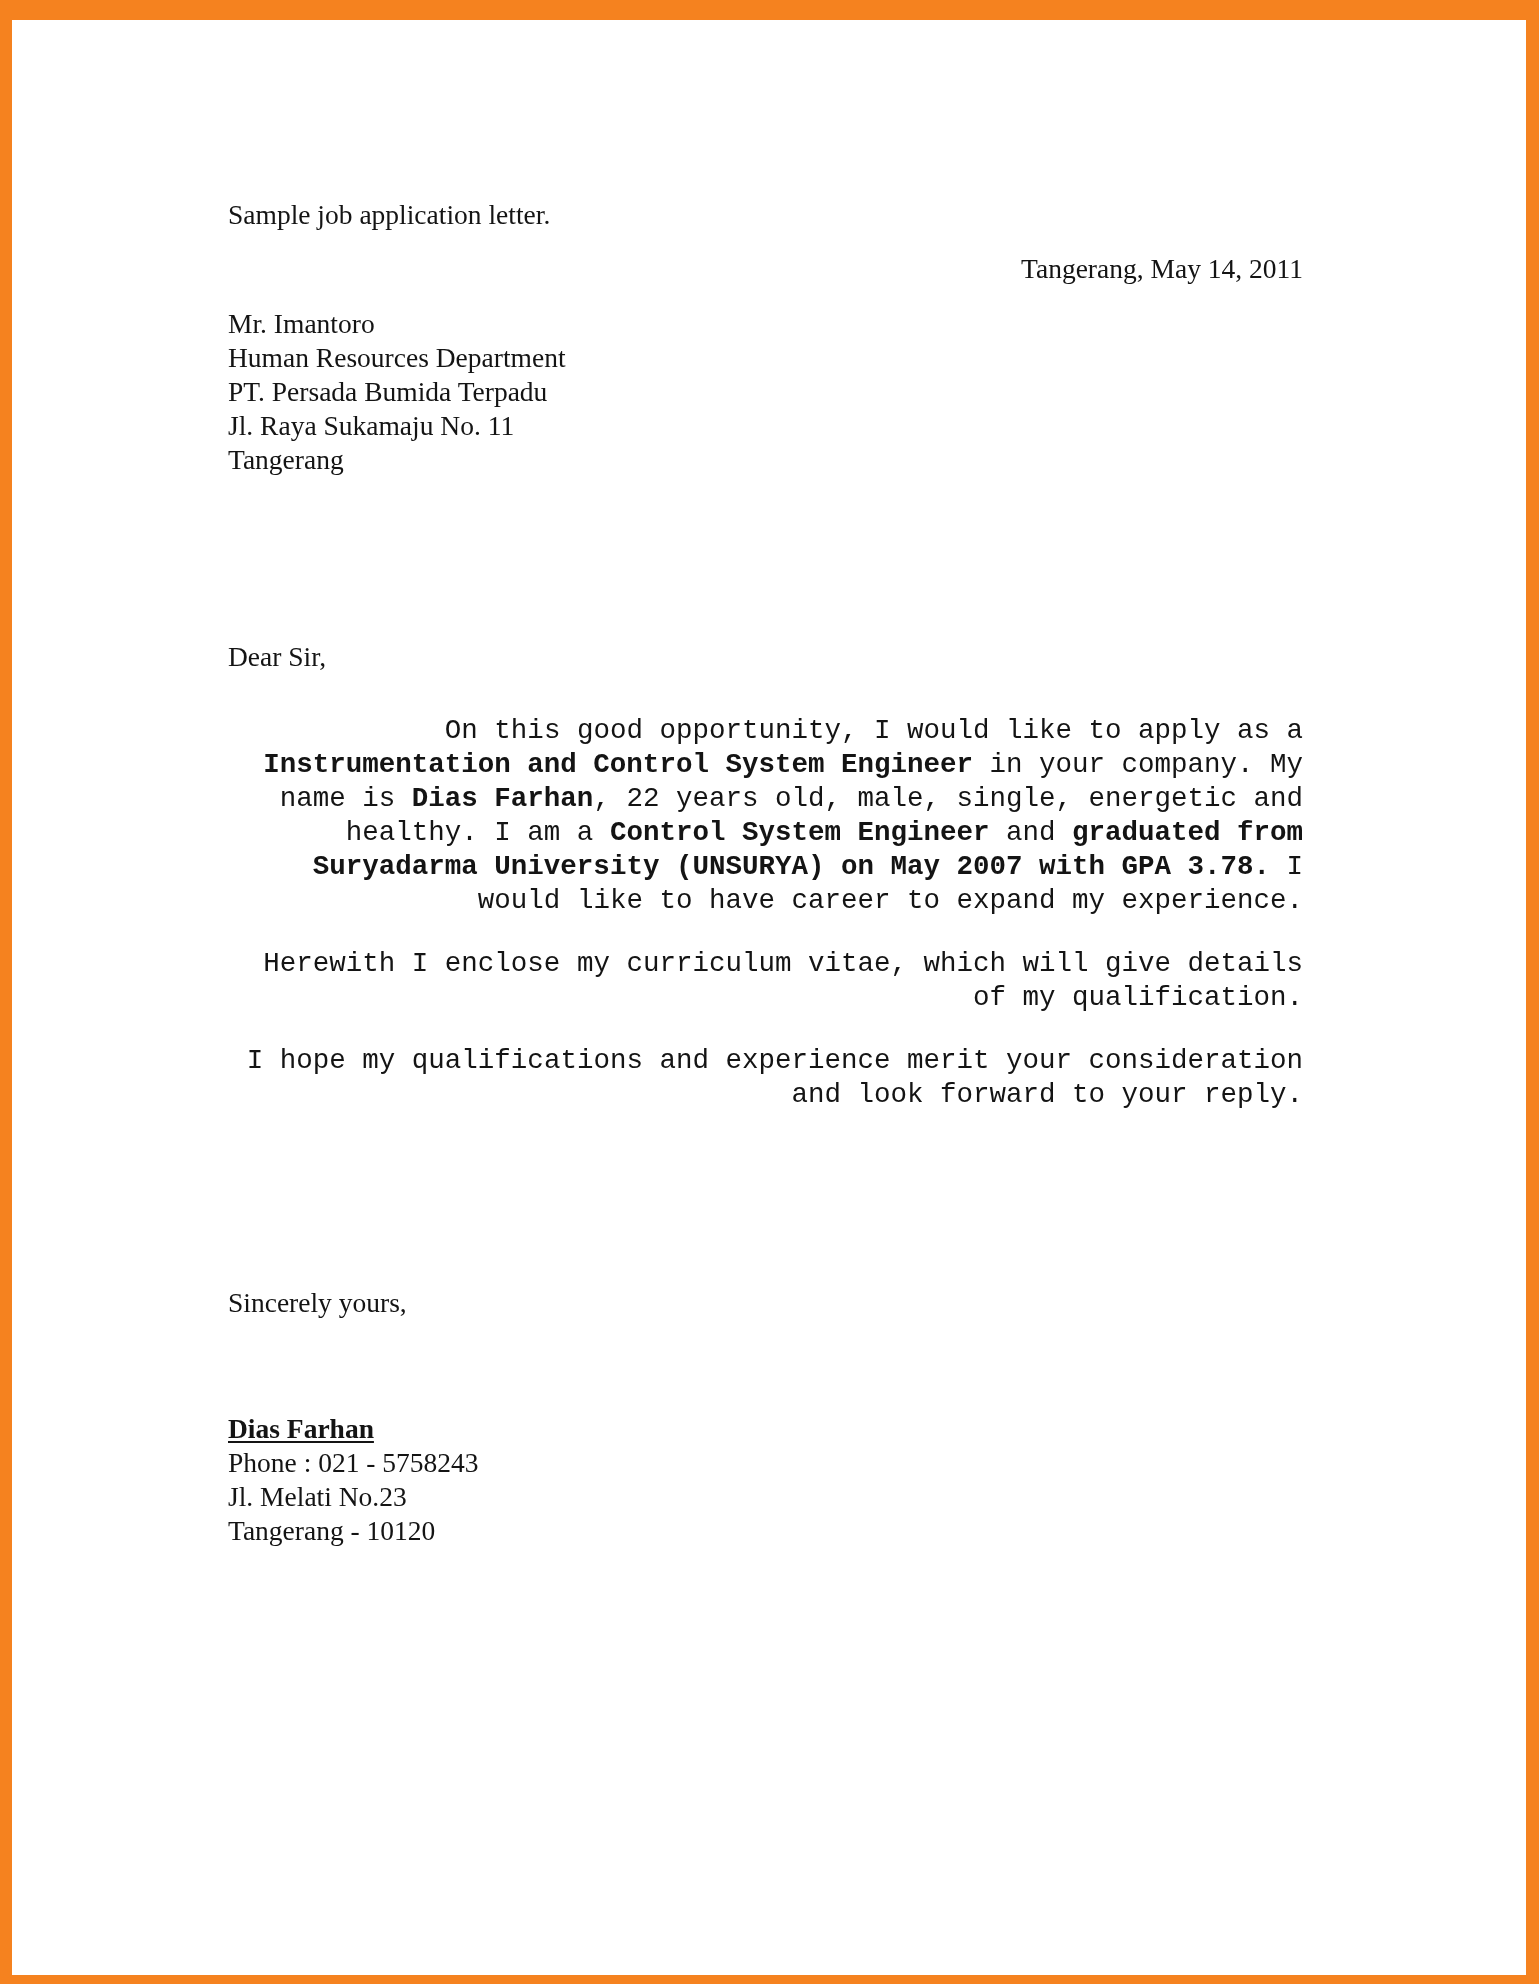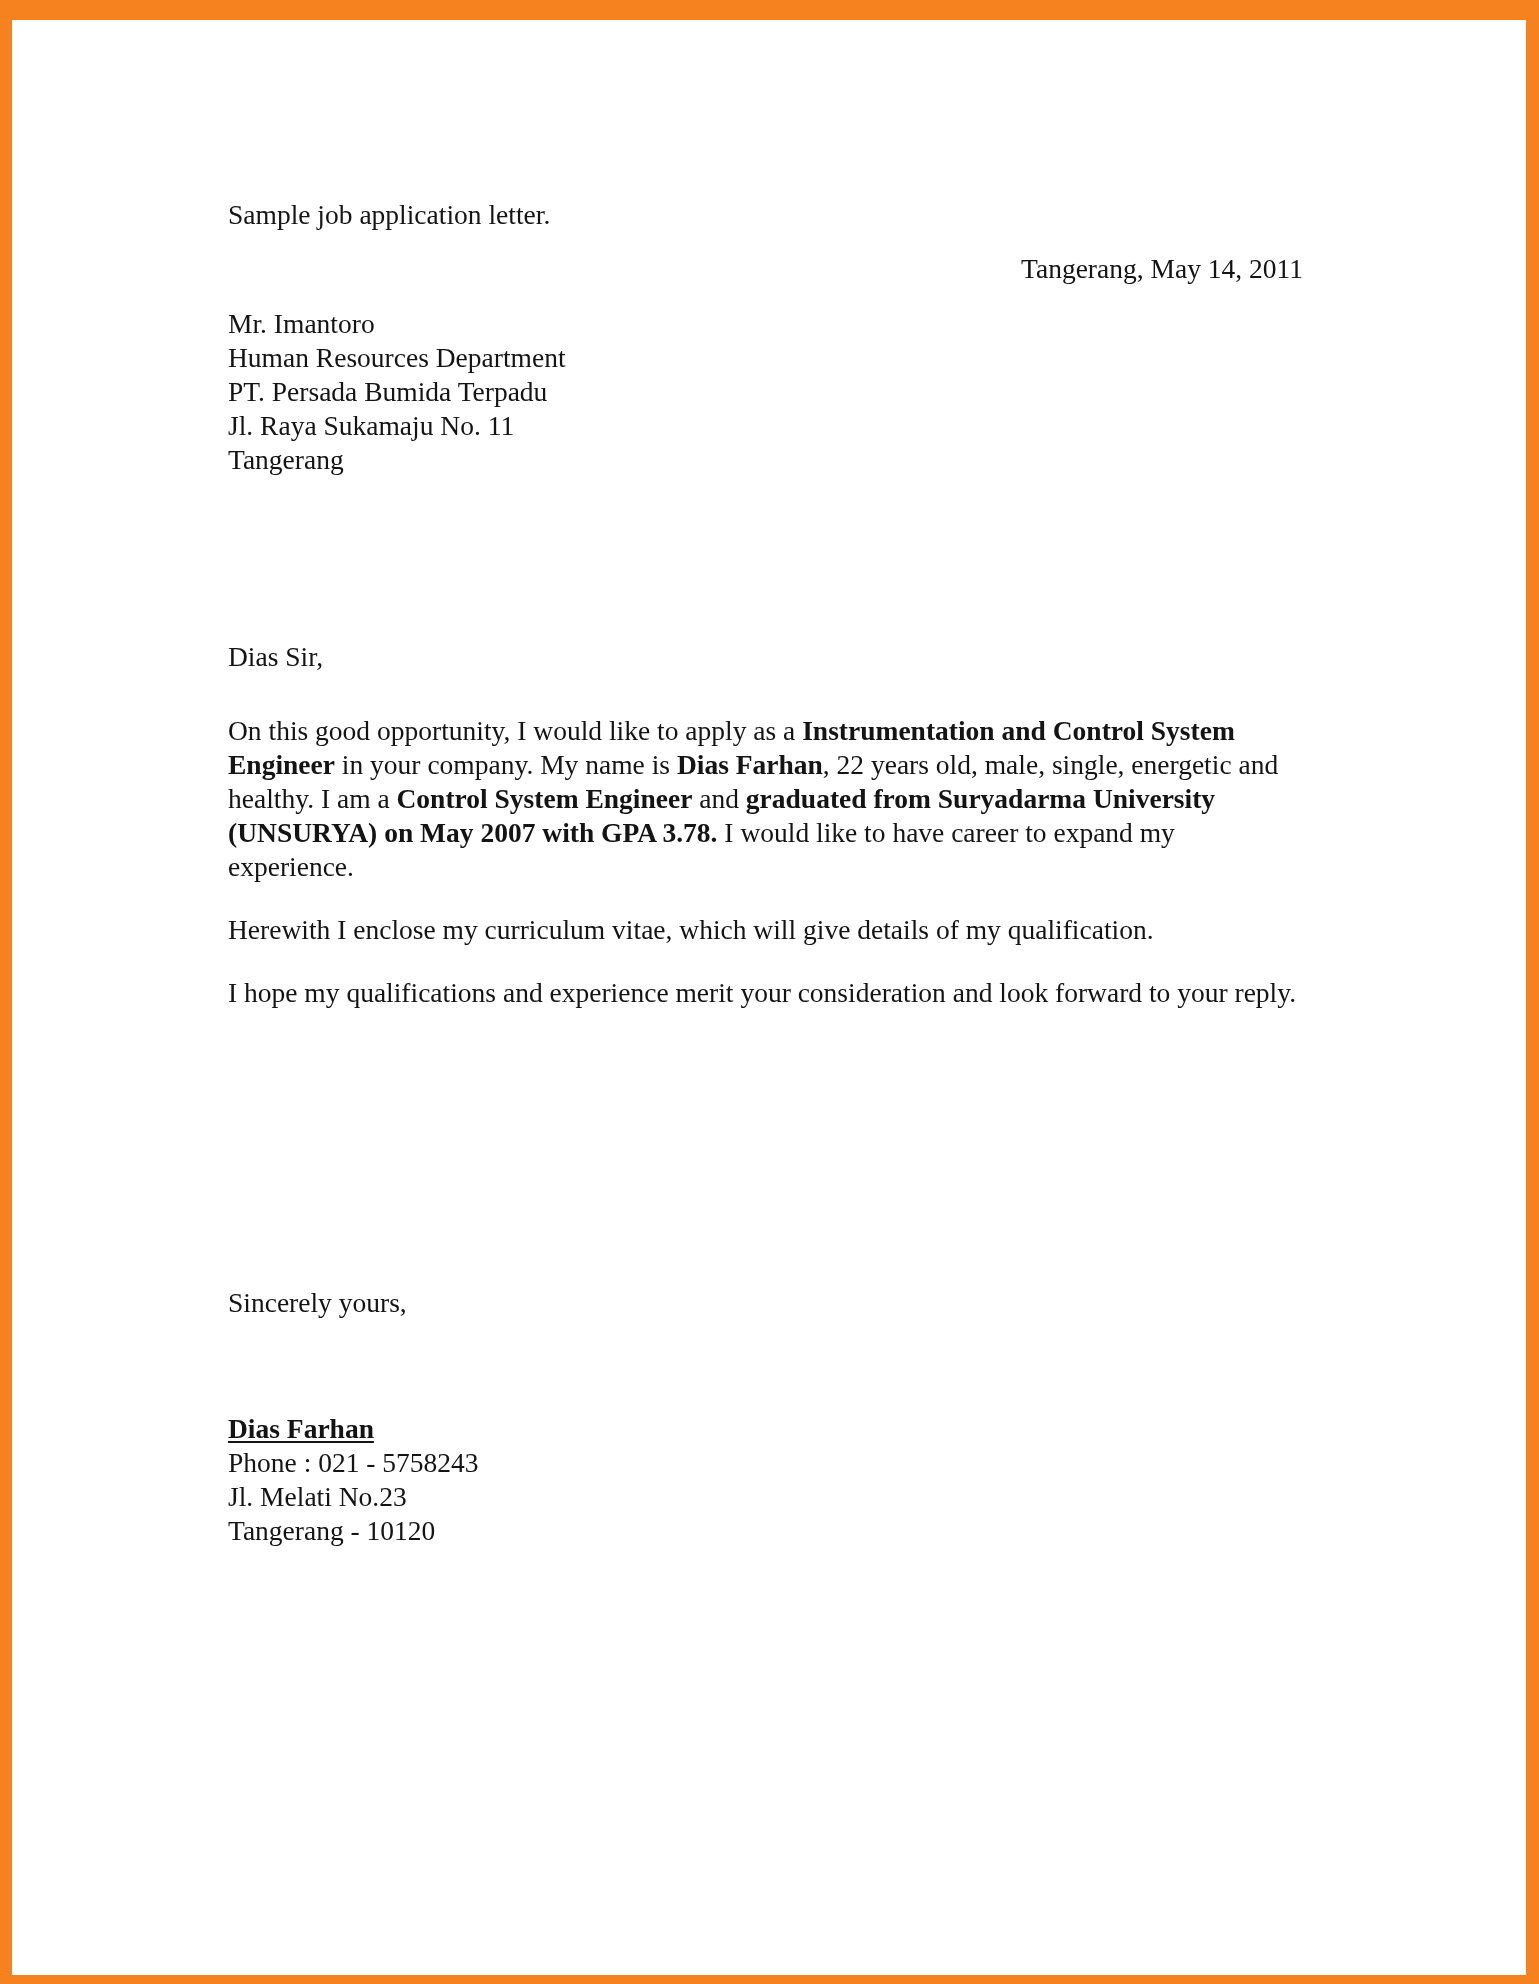--- a/index.html
+++ b/index.html
@@ -79,21 +79,22 @@
     position: absolute;
     top: 620px;
     left: 0;
   }
 
   #body-block {
     position: absolute;
     top: 694px;
     left: 0;
     width: 1075px;
-    text-align: left;
+    text-align: right;
+    font-family: Liberation Mono, monospace;
   }
 
   #body-block p {
     margin: 0 0 29px 0;
   }
 
   #closing {
     position: absolute;
     top: 1266px;
     left: 0;
@@ -127,21 +128,21 @@
       <div id="date-line" class="line">Tangerang, May 14, 2011</div>
 
       <div id="recipient-block">
         <div class="line">Mr. Imantoro</div>
         <div class="line">Human Resources Department</div>
         <div class="line">PT. Persada Bumida Terpadu</div>
         <div class="line">Jl. Raya Sukamaju No. 11</div>
         <div class="line">Tangerang</div>
       </div>
 
-      <div id="salutation" class="line">Dias Sir,</div>
+      <div id="salutation" class="line">Dear Sir,</div>
 
       <div id="body-block">
 
         <p><span>On this good opportunity, I would like to apply as a </span><b>Instrumentation and Control System Engineer</b><span> in your company. My name is </span><b>Dias Farhan</b><span>, 22 years old, male, single, energetic and healthy. I am a </span><b>Control System Engineer</b><span> and </span><b>graduated from Suryadarma University (UNSURYA) on May 2007 with GPA 3.78.</b><span> I would like to have career to expand my experience.</span></p>
 
 
         <p>Herewith I enclose my curriculum vitae, which will give details of my qualification.</p>
 
         <p>I hope my qualifications and experience merit your consideration and look forward to your reply.</p>
 

